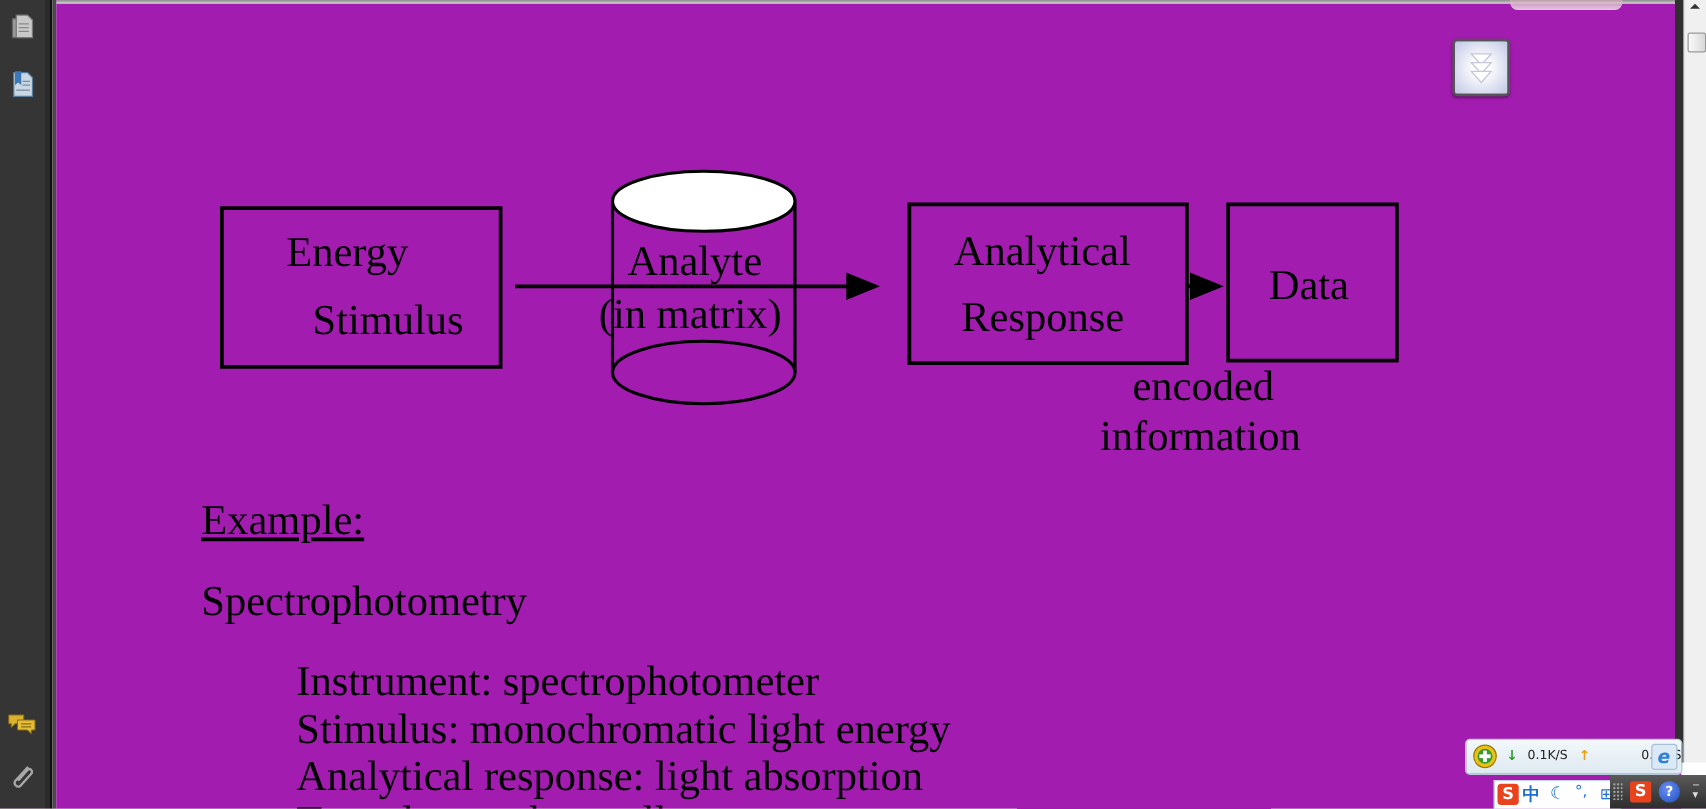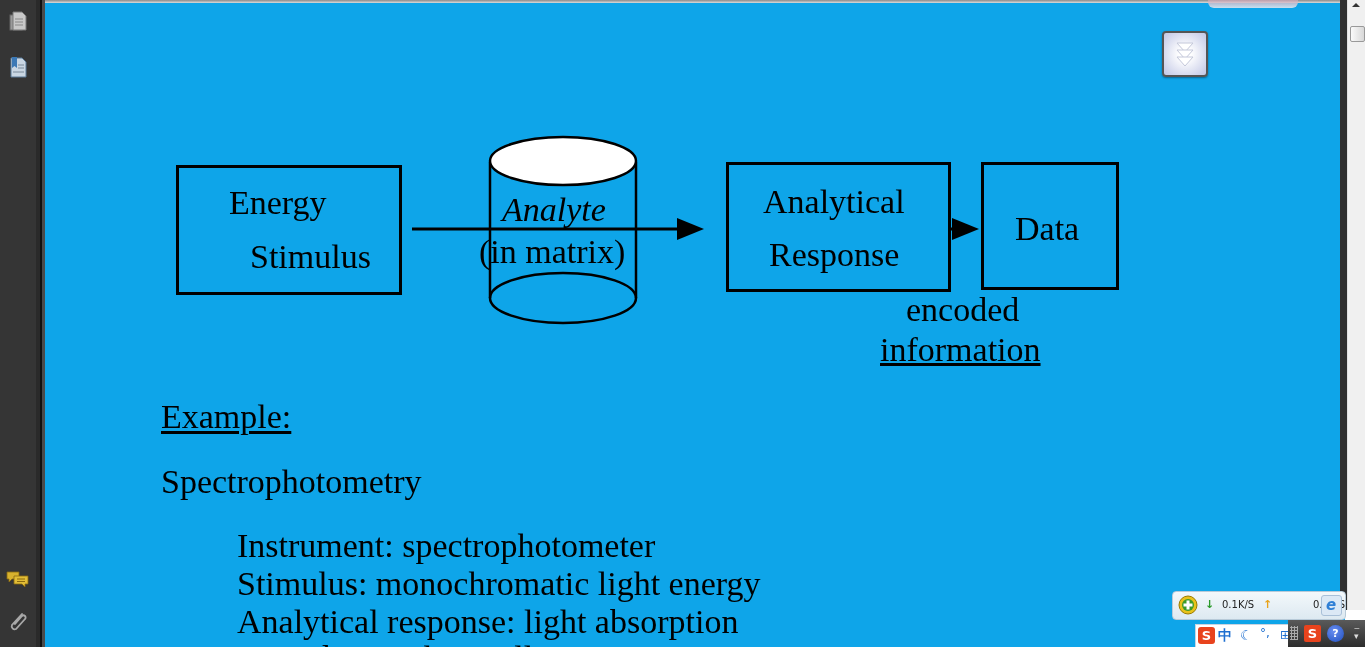--- a/index.html
+++ b/index.html
@@ -6,21 +6,21 @@
   body { width:1365px; height:647px; overflow:hidden; position:relative; background:#ffffff; font-family:"Liberation Serif", serif; }
 
   
   .navpane { position:absolute; left:0; top:0; width:36px; height:647px; background:#353535; }
   .navsep1 { position:absolute; left:36px; top:0; width:4px; height:647px; background:#2a2a2a; }
   .navsep2 { position:absolute; left:40px; top:0; width:2px; height:647px; background:#111; }
   .navsep3 { position:absolute; left:42px; top:0; width:3px; height:647px; background:#4a4a4a; }
   .navbtn { position:absolute; left:6px; width:24px; height:24px; display:flex; align-items:center; justify-content:center; cursor:pointer; }
 
   
-  .doc { position:absolute; left:45px; top:0; width:1300px; height:647px; background:#0ea5e9; overflow:hidden; }
+  .doc { position:absolute; left:45px; top:0; width:1300px; height:647px; background:#a21caf; overflow:hidden; }
   .topshadow { position:absolute; left:0; top:0; width:1300px; height:3px; background:linear-gradient(#8a8a8a,#dcdcdc); }
   .pinktab { position:absolute; left:1163px; top:0; width:90px; height:8px; background:linear-gradient(#c9a3b3,#f7eef2); border-radius:0 0 6px 6px; opacity:0.8; }
 
   
   .vscroll { position:absolute; left:1347px; top:0; width:18px; height:610px; background:#f0f0f0; border-left:1px solid #e0e0e0; }
   .vscroll .up { position:absolute; left:4px; top:3px; width:0; height:0; border-left:4px solid transparent; border-right:4px solid transparent; border-bottom:4px solid #333; }
   .vscroll .thumb { position:absolute; left:2px; top:26px; width:13px; height:14px; background:linear-gradient(90deg,#fafafa,#d8d8d8); border:1px solid #999; border-radius:2px; }
   .darkstrip { position:absolute; left:1340px; top:0; width:7px; height:610px; background:#2f2f2f; }
 
   
@@ -105,30 +105,30 @@
     <g>
       <line x1="905" y1="229" x2="914" y2="229" stroke="#000" stroke-width="3"></line>
       <polygon points="907,218 934,229 907,240" fill="#000"></polygon>
     </g>
     <rect x="937.5" y="163.5" width="135" height="125" fill="none" stroke="#000" stroke-width="3"></rect>
   </svg>
 
   <div class="t lg" style="left:184px;top:186px;">Energy</div>
   <div class="t lg" style="left:173px;top:240px;margin-left:32px;">Stimulus</div>
 
-  <div class="t lg" style="left:457px;top:193px;font-style:italic;">Analyte</div>
+  <div class="t lg" style="left:457px;top:193px;">Analyte</div>
   <div class="t lg" style="left:434px;top:235px;">(in matrix)</div>
 
   <div class="t lg" style="left:718px;top:185px;">Analytical</div>
   <div class="t lg" style="left:724px;top:238px;">Response</div>
 
   <div class="t lg" style="left:970px;top:212px;">Data</div>
 
   <div class="t lg" style="left:861px;top:293px;">encoded</div>
-  <div class="t lg" style="left:835px;top:333px;text-decoration:underline;">information</div>
+  <div class="t lg" style="left:835px;top:333px;">information</div>
 
   <div class="t lg" style="left:116px;top:400px;text-decoration:underline;text-underline-offset:3px;">Example:</div>
   <div class="t lg" style="left:116px;top:465px;">Spectrophotometry</div>
 
   <div class="t lg" style="left:192px;top:529px;">Instrument: spectrophotometer</div>
   <div class="t lg" style="left:192px;top:567px;">Stimulus: monochromatic light energy</div>
   <div class="t lg" style="left:192px;top:605px;">Analytical response: light absorption</div>
   <div class="t lg" style="left:192px;top:641px;">Transducer: photocell</div>
 </div>
 

